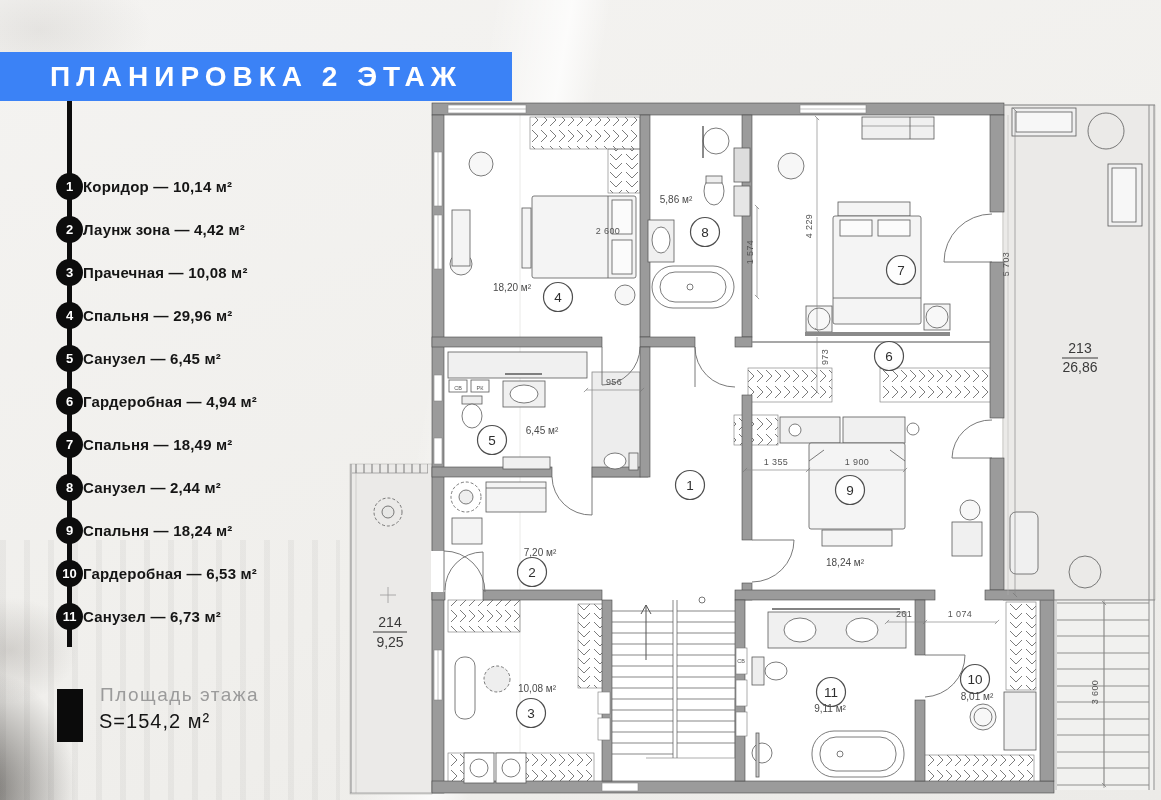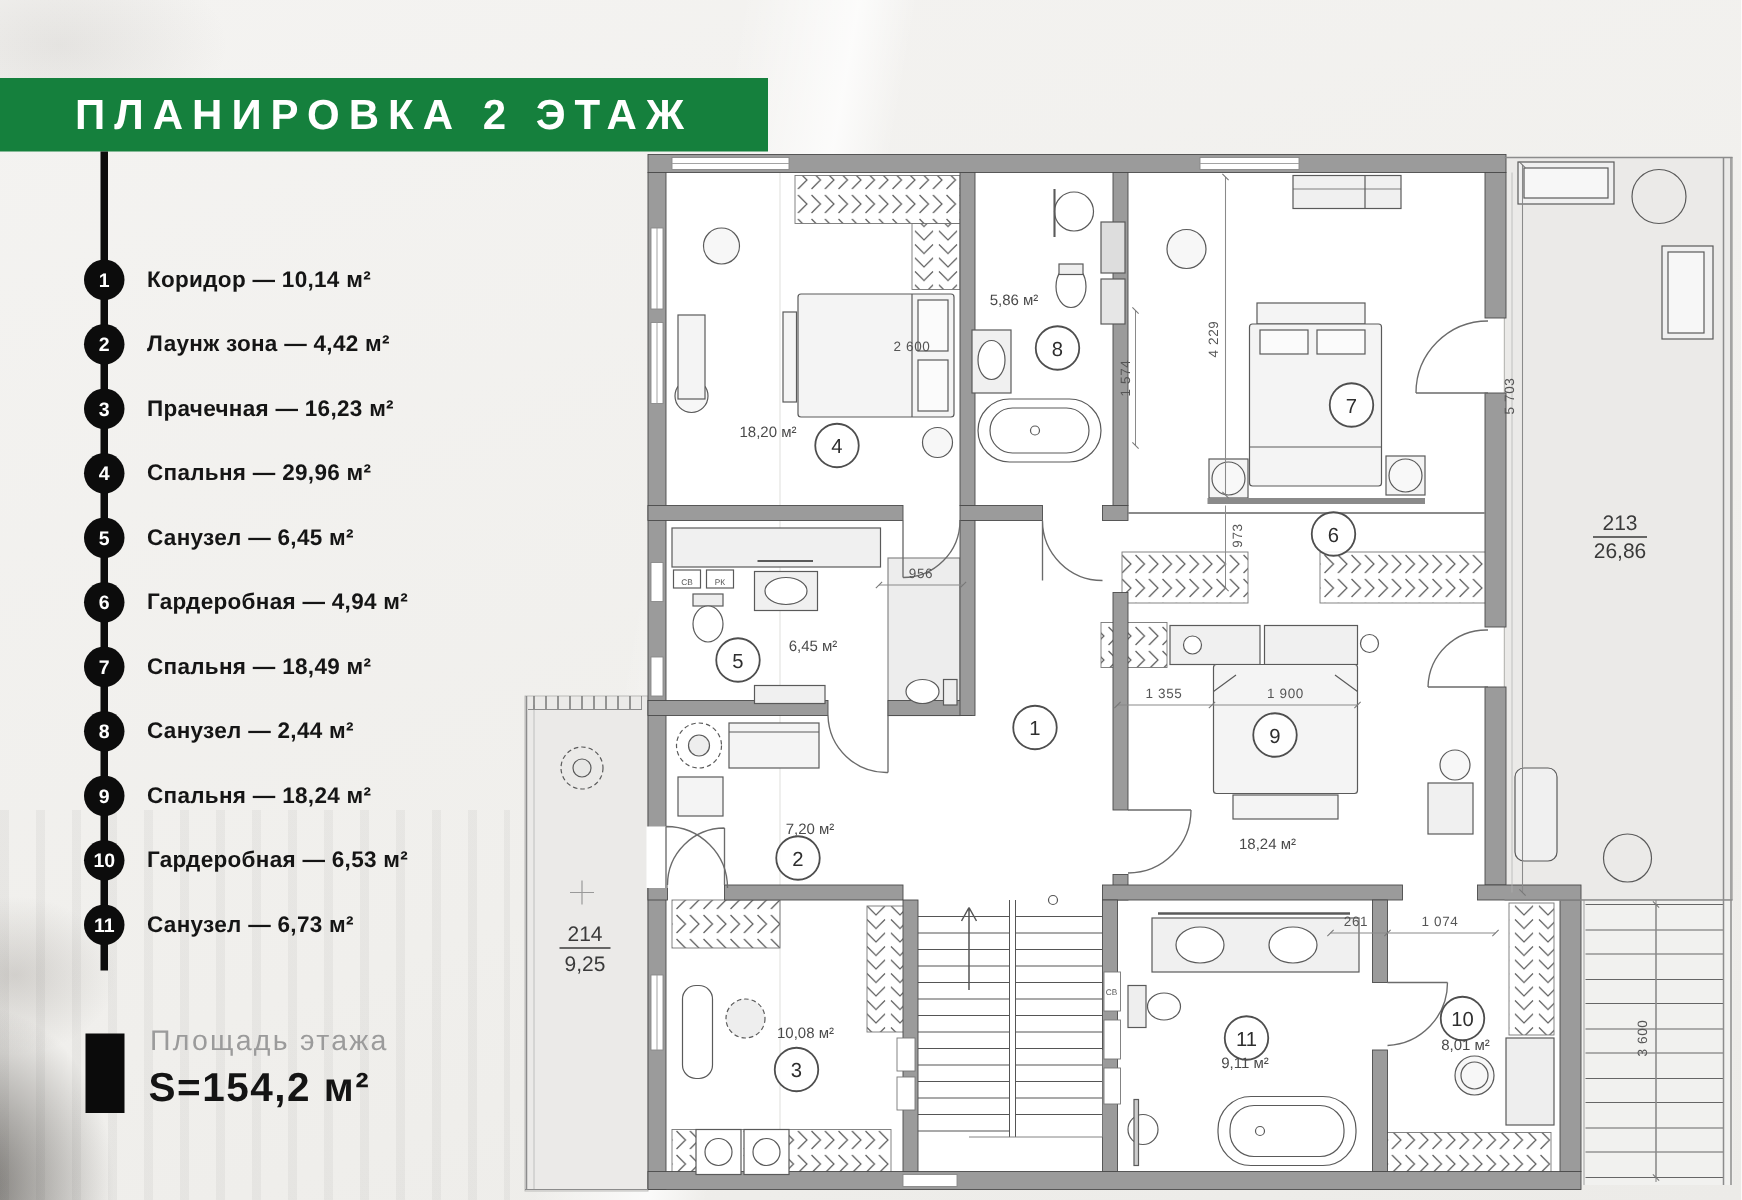--- a/index.html
+++ b/index.html
@@ -8,32 +8,32 @@
   .bg{position:absolute;inset:0;
     background:
       radial-gradient(130px 170px at -15px 790px, rgba(28,24,20,.55), rgba(28,24,20,0) 70%),
       radial-gradient(90px 70px at 10px 650px, rgba(70,62,55,.18), rgba(70,62,55,0) 75%),
       radial-gradient(160px 90px at 40px 30px, rgba(120,115,108,.12), rgba(120,115,108,0) 70%),
       linear-gradient(100deg, rgba(255,255,255,0) 38%, rgba(255,255,255,.75) 44%, rgba(255,255,255,0) 47%),
       linear-gradient(160deg,#f4f3f1 0%,#f0efec 60%,#ecebe8 100%);
   }
   .blinds{position:absolute;left:0;top:540px;width:340px;height:260px;opacity:.05;
     background:repeating-linear-gradient(90deg,#333 0 6px,transparent 6px 24px);}
-  .titlebar{position:absolute;left:0;top:52px;width:512px;height:49px;background:#15803d;
+  .titlebar{position:absolute;left:0;top:52px;width:512px;height:49px;background:#3b82f6;
     color:#fff;font-weight:bold;font-size:28px;letter-spacing:6px;line-height:49px;text-align:center;white-space:nowrap;}
   .legend{position:absolute;left:56px;top:172px;}
   .legend .vline{position:absolute;left:11px;top:-71px;width:5px;height:546px;background:#0c0c0c;}
   .lg-item{position:relative;display:flex;align-items:center;height:28px;margin-bottom:15px;}
   .lg-num{width:27px;height:27px;border-radius:50%;background:#0c0c0c;color:#fff;font-weight:bold;
     font-size:13px;display:flex;align-items:center;justify-content:center;flex:0 0 27px;}
-  .lg-lbl{margin-left:15px;font-size:15px;font-weight:bold;color:#151515;letter-spacing:.2px;white-space:nowrap;}
+  .lg-lbl{font-size:15px;font-weight:bold;color:#151515;letter-spacing:.2px;white-space:nowrap;}
   .footer{position:absolute;left:57px;top:689px;}
   .fo-swatch{position:absolute;left:0;top:0;width:26px;height:53px;background:#0b0b0b;}
   .fo-lbl{position:absolute;left:43px;top:-5px;font-size:19px;color:#9b9b9b;letter-spacing:1.5px;white-space:nowrap;}
-  .fo-val{position:absolute;left:42px;top:21px;font-size:27px;font-weight:bold;color:#141414;letter-spacing:1px;white-space:nowrap;}
+  .fo-val{position:absolute;left:42px;top:21px;font-size:20px;font-weight:normal;color:#141414;letter-spacing:1px;white-space:nowrap;}
   svg.plan{position:absolute;left:0;top:0;}
   svg text{font-family:"Liberation Sans",sans-serif;}
   .dimtxt{font-size:9px;fill:#555;letter-spacing:.4px;}
   .areatxt{font-size:10px;fill:#4a4a4a;}
   .marktxt{font-size:13.5px;fill:#2e2e2e;}
   .zonetxt{font-size:14px;fill:#3a3a3a;}
   .tinytxt{font-size:5.5px;fill:#555;}
 </style>
 </head>
 <body>
@@ -384,21 +384,21 @@
     <div class="lg-item">
         <span class="lg-num">1</span>
         <span class="lg-lbl">Коридор — 10,14 м²</span>
       </div>
     <div class="lg-item">
         <span class="lg-num">2</span>
         <span class="lg-lbl">Лаунж зона — 4,42 м²</span>
       </div>
     <div class="lg-item">
         <span class="lg-num">3</span>
-        <span class="lg-lbl">Прачечная — 16,23 м²</span>
+        <span class="lg-lbl">Прачечная — 10,08 м²</span>
       </div>
     <div class="lg-item">
         <span class="lg-num">4</span>
         <span class="lg-lbl">Спальня — 29,96 м²</span>
       </div>
     <div class="lg-item">
         <span class="lg-num">5</span>
         <span class="lg-lbl">Санузел — 6,45 м²</span>
       </div>
     <div class="lg-item">

